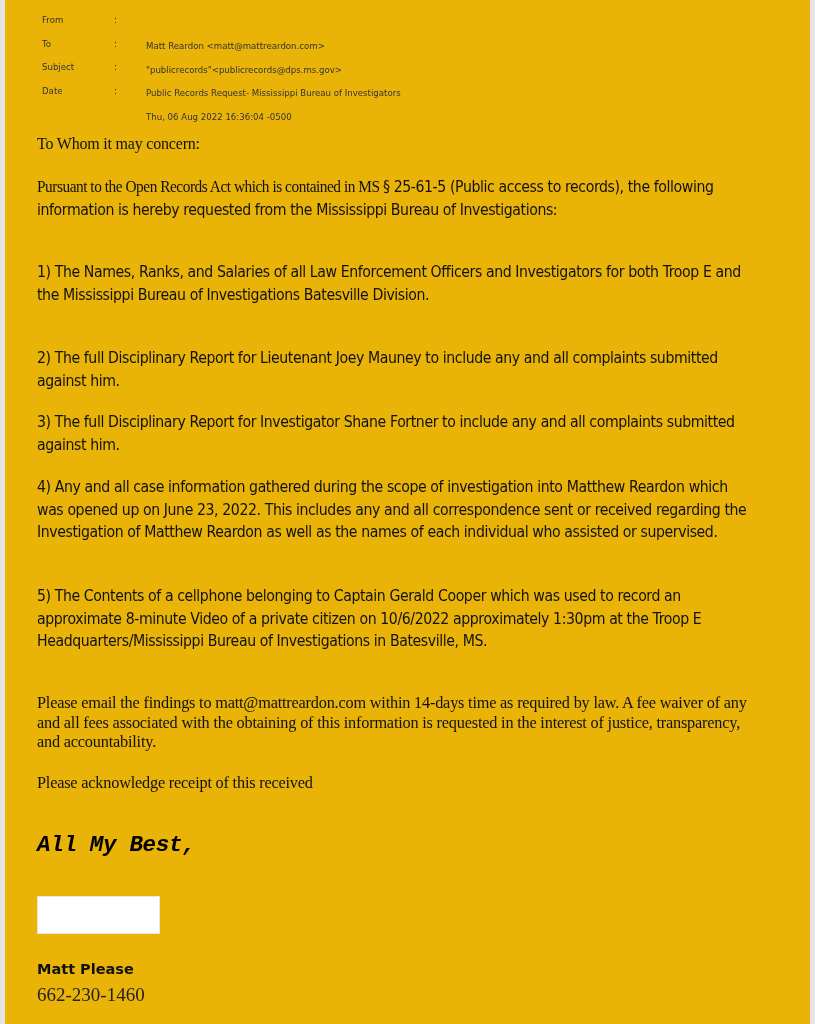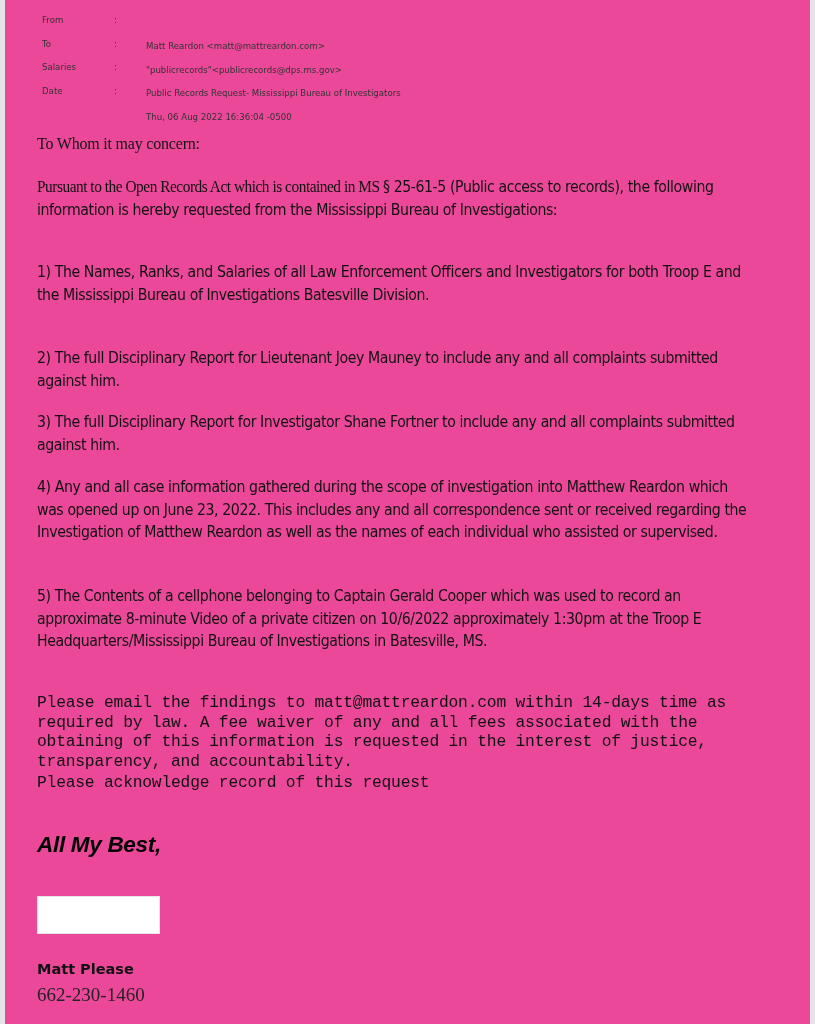--- a/index.html
+++ b/index.html
@@ -3,21 +3,21 @@
 <meta charset="utf-8">
 <style>
   html, body { margin: 0; padding: 0; }
   body {
     width: 815px; height: 1024px; overflow: hidden;
     background: #e3e3e8;
     position: relative;
   }
   .page {
     position: absolute; left: 5px; top: 0; width: 805px; height: 1024px;
-    background: #ec4899;
+    background: #eab308;
     color: #111;
   }
   .hdr {
     position: absolute; left: 37px; top: 15px;
     font-family: "DejaVu Sans", sans-serif; font-size: 8.6px; color: #333;
   }
   .hdr-row { position: relative; height: 23.5px; white-space: nowrap; }
   .hdr-label { position: absolute; left: 0; top: 0; }
   .hdr-sep { position: absolute; left: 72px; top: 0; }
   .hdr-val { position: absolute; left: 104px; top: 0; margin-top: 26px; }
@@ -31,26 +31,26 @@
   .para {
     position: absolute; left: 32px; width: 720px;
     font-family: "DejaVu Sans", sans-serif; font-size: 15.2px;
     line-height: 22.5px; letter-spacing: -0.45px; color: #111;
     transform: scaleX(0.93); transform-origin: left top;
     width: 775px;
   }
   .para .serif { font-size: 16.5px; letter-spacing: -0.5px; }
   .closing {
     position: absolute; left: 32px; width: 720px;
-    font-family: Liberation Mono, monospace; font-size: 16.3px;
+    font-family: Liberation Serif, serif; font-size: 16.3px;
     line-height: 19.5px; color: #111; letter-spacing: -0.2px;
   }
   .signoff {
     position: absolute; left: 32px; top: 832px;
-    font-family: Liberation Sans, sans-serif; font-weight: bold; font-style: italic;
+    font-family: Liberation Mono, monospace; font-weight: bold; font-style: italic;
     font-size: 22.5px; color: #000; letter-spacing: -0.3px;
   }
   .sig-box {
     position: absolute; left: 32px; top: 896px; width: 121px; height: 36px;
     border: 1px solid #e6e6e6; background: #fff;
   }
   .sig-name {
     position: absolute; left: 32px; top: 961px;
     font-family: "DejaVu Sans", sans-serif; font-weight: bold; font-size: 14.5px; color: #111;
   }
@@ -69,21 +69,21 @@
       <span class="hdr-label">From</span>
       <span class="hdr-sep">:</span>
       <span class="hdr-val">Matt Reardon &lt;matt@mattreardon.com&gt;</span>
     </div>
     <div class="hdr-row">
       <span class="hdr-label">To</span>
       <span class="hdr-sep">:</span>
       <span class="hdr-val">"publicrecords"&lt;publicrecords@dps.ms.gov&gt;</span>
     </div>
     <div class="hdr-row">
-      <span class="hdr-label">Salaries</span>
+      <span class="hdr-label">Subject</span>
       <span class="hdr-sep">:</span>
       <span class="hdr-val">Public Records Request- Mississippi Bureau of Investigators</span>
     </div>
     <div class="hdr-row">
       <span class="hdr-label">Date</span>
       <span class="hdr-sep">:</span>
       <span class="hdr-val">Thu, 06 Aug 2022 16:36:04 -0500</span>
     </div>
   </div>
 
@@ -91,19 +91,19 @@
 
   <div class="para" style="top:176px;"><span class="serif">Pursuant to the Open Records Act which is contained in MS </span><span>§ 25-61-5 (Public access to records), the following information is hereby requested from the Mississippi Bureau of Investigations:</span></div>
 
   <div class="para" style="top:261px;">1) The Names, Ranks, and Salaries of all Law Enforcement Officers and Investigators for both Troop E and the Mississippi Bureau of Investigations Batesville Division.</div>
   <div class="para" style="top:347px;">2) The full Disciplinary Report for Lieutenant Joey Mauney to include any and all complaints submitted against him.</div>
   <div class="para" style="top:411px;">3) The full Disciplinary Report for Investigator Shane Fortner to include any and all complaints submitted against him.</div>
   <div class="para" style="top:476px;">4) Any and all case information gathered during the scope of investigation into Matthew Reardon which was opened up on June 23, 2022. This includes any and all correspondence sent or received regarding the Investigation of Matthew Reardon as well as the names of each individual who assisted or supervised.</div>
   <div class="para" style="top:585px;">5) The Contents of a cellphone belonging to Captain Gerald Cooper which was used to record an approximate 8-minute Video of a private citizen on 10/6/2022 approximately 1:30pm at the Troop E Headquarters/Mississippi Bureau of Investigations in Batesville, MS.</div>
 
   <div class="closing" style="top:693px;">Please email the findings to matt@mattreardon.com within 14-days time as required by law. A fee waiver of any and all fees associated with the obtaining of this information is requested in the interest of justice, transparency, and accountability.</div>
-  <div class="closing" style="top:773px;">Please acknowledge record of this request</div>
+  <div class="closing" style="top:773px;">Please acknowledge receipt of this received</div>
 
   <div class="signoff">All My Best,</div>
   <div class="sig-box"></div>
   <div class="sig-name">Matt Please</div>
   <div class="sig-phone">662-230-1460</div>
 </div>
 
 </body></html>

